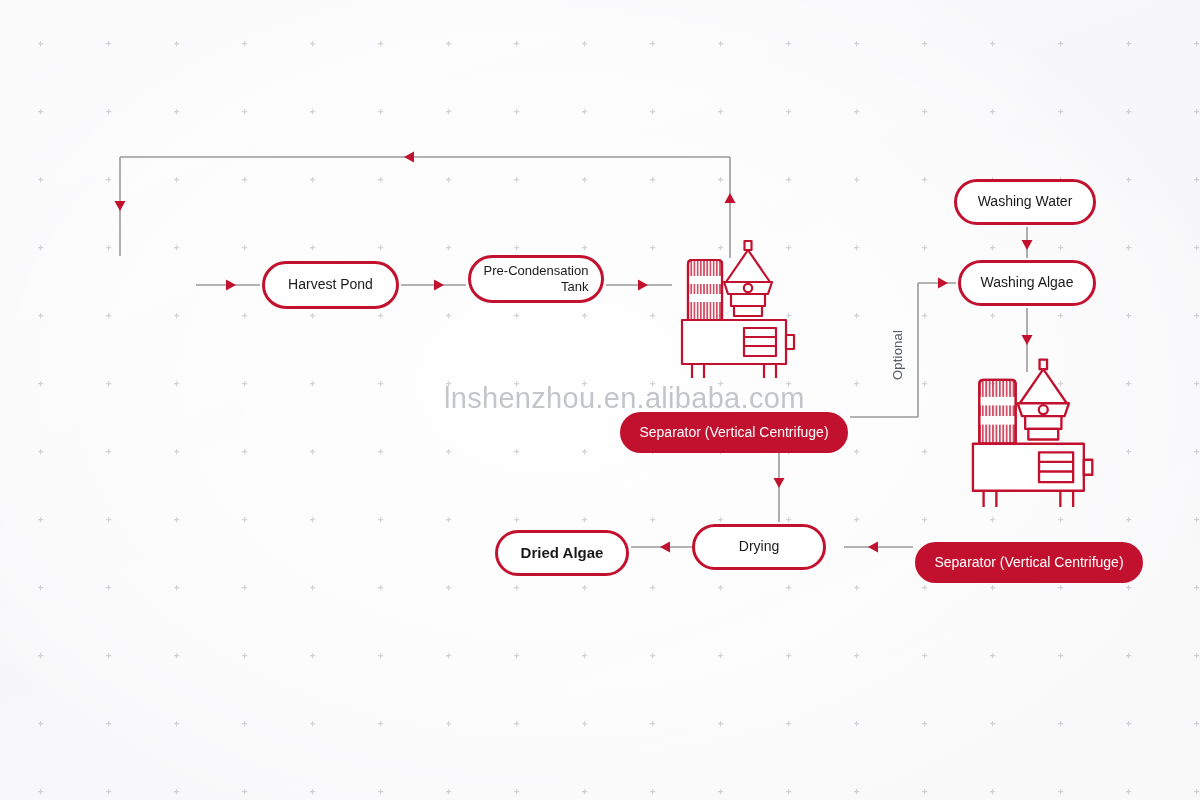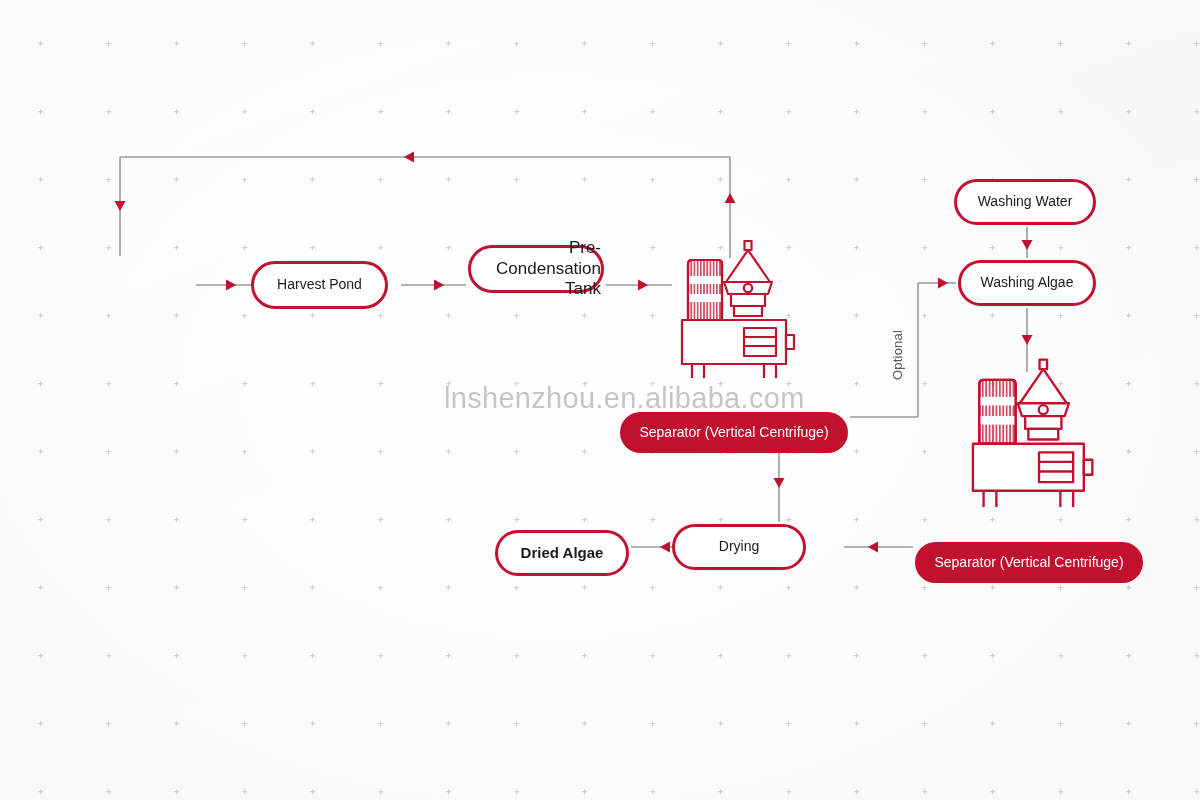--- a/index.html
+++ b/index.html
@@ -243,34 +243,34 @@
       <rect x="14" y="82" width="104" height="44" fill="#ffffff"></rect>
       <rect x="76" y="90" width="32" height="28" fill="#ffffff"></rect>
       <path d="M 76 99 L 108 99 M 76 108 L 108 108"></path>
       <rect x="118" y="97" width="8" height="14" fill="#ffffff"></rect>
       <path d="M 24 126 L 24 148 M 36 126 L 36 148 M 96 126 L 96 148 M 108 126 L 108 148"></path>
       <path d="M 10 148 q 0 -3 3 -3 l 106 0 q 3 0 3 3 l 0 8 l -112 0 z" fill="#ffffff"></path>
     </g>
   </svg>
 
 
-  <div class="node node-outline" style="left:251px; top:261px; width:137px; height:48px; font-size:14px;">Harvest Pond</div>
-
-  <div class="node node-outline" style="left:468px; top:245px; width:136px; height:48px; font-size:17px;">Pre-Condensation
+  <div class="node node-outline" style="left:262px; top:261px; width:137px; height:48px; font-size:14px;">Harvest Pond</div>
+
+  <div class="node node-outline" style="left:468px; top:255px; width:136px; height:48px; font-size:13px;">Pre-Condensation
 Tank</div>
 
   <div class="node node-filled" style="left:620px; top:396px; width:228px; height:41px; font-size:14px;">Separator (Vertical Centrifuge)</div>
 
   <div class="node node-outline" style="left:954px; top:179px; width:142px; height:46px; font-size:14px;">Washing Water</div>
 
   <div class="node node-outline" style="left:958px; top:260px; width:138px; height:46px; font-size:14px;">Washing Algae</div>
 
   <div class="node node-filled" style="left:915px; top:526px; width:228px; height:41px; font-size:14px;">Separator (Vertical Centrifuge)</div>
 
-  <div class="node node-outline" style="left:672px; top:524px; width:134px; height:46px; font-size:14px;">Drying</div>
+  <div class="node node-outline" style="left:692px; top:524px; width:134px; height:46px; font-size:14px;">Drying</div>
 
   <div class="node node-outline node-bold" style="left:495px; top:524px; width:134px; height:46px; font-size:15px;">Dried Algae</div>
 
   <div id="optional-label">Optional</div>
 
   <div id="watermark">lnshenzhou.en.alibaba.com</div>
 
 </div>
 
 </body></html>

